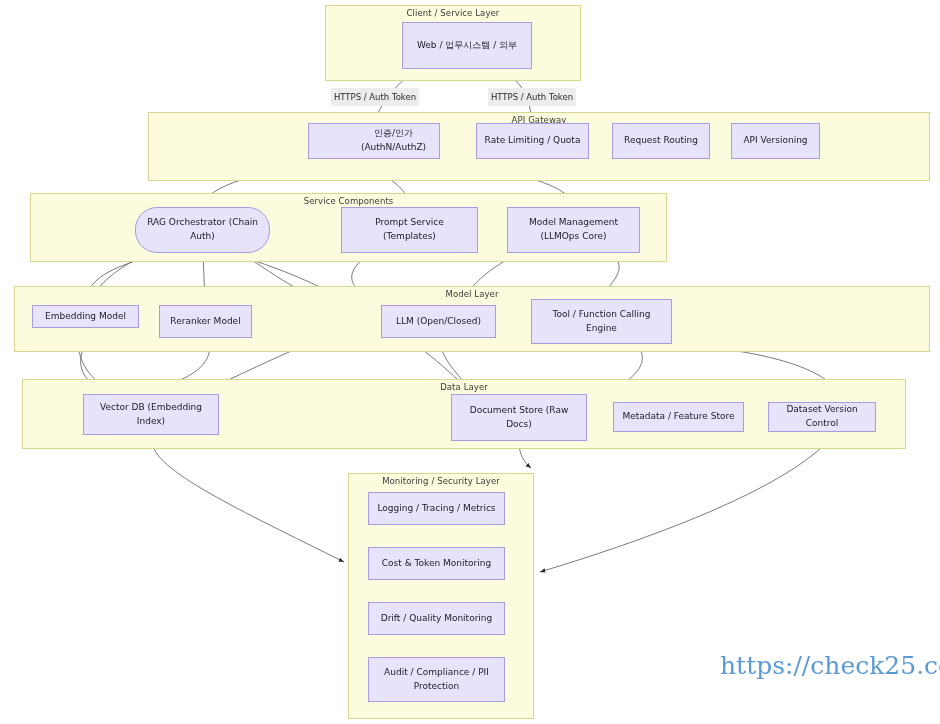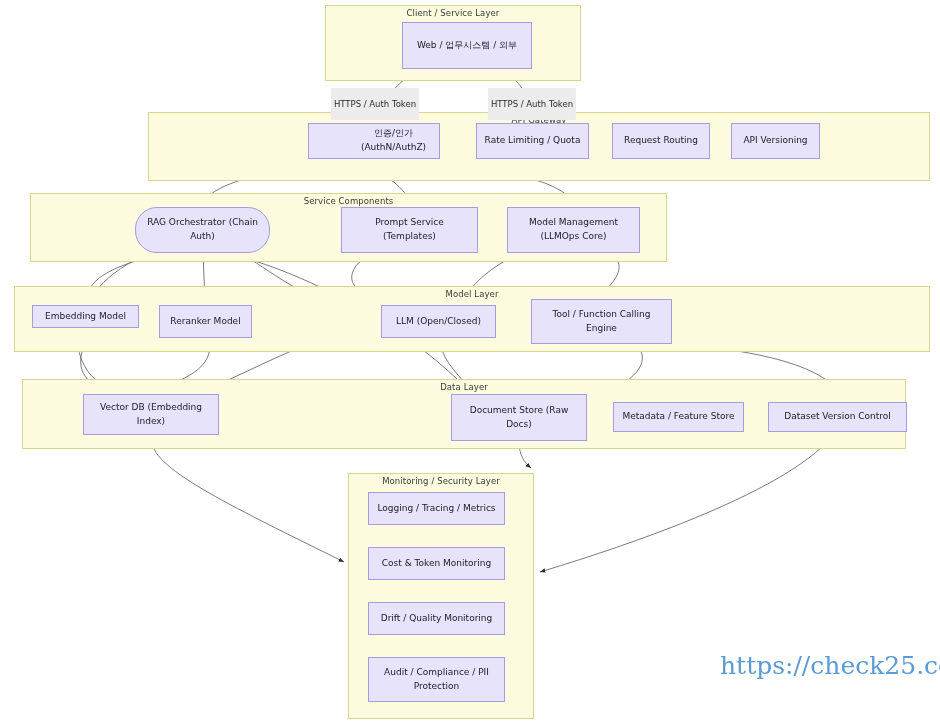--- a/index.html
+++ b/index.html
@@ -37,21 +37,21 @@
     font-size:9px;
     line-height:1.55;
     padding:3px 5px;
   }
   .node span{display:block;width:100%;}
   .elabel{
     position:absolute;
     font-size:8.5px;
     color:#2b2b2b;
     background:#ececec;
-    padding:11px 3px;
+    padding:4px 3px;
     white-space:nowrap;
     transform:translateX(-50%);
   }
   .watermark{
     position:absolute;
     font-family:"DejaVu Serif","Liberation Serif",serif;
     font-size:25px;
     color:#5b9bd5;
     white-space:nowrap;
   }
@@ -181,21 +181,21 @@
         <div>
           <span>Document Store  (Raw</span>
           <span>Docs)</span>
         </div>
       </div>
       <div class="node" style="left: 613px; top: 402px; width: 131px; height: 30px;">
         <div>
           <span>Metadata / Feature Store</span>
         </div>
       </div>
-      <div class="node" style="left: 768px; top: 402px; width: 139px; height: 30px;">
+      <div class="node" style="left: 768px; top: 402px; width: 108px; height: 30px;">
         <div>
           <span>Dataset Version Control</span>
         </div>
       </div>
       <div class="node" style="left: 368px; top: 492px; width: 137px; height: 33px;">
         <div>
           <span>Logging / Tracing / Metrics</span>
         </div>
       </div>
       <div class="node" style="left: 368px; top: 547px; width: 137px; height: 33px;">

